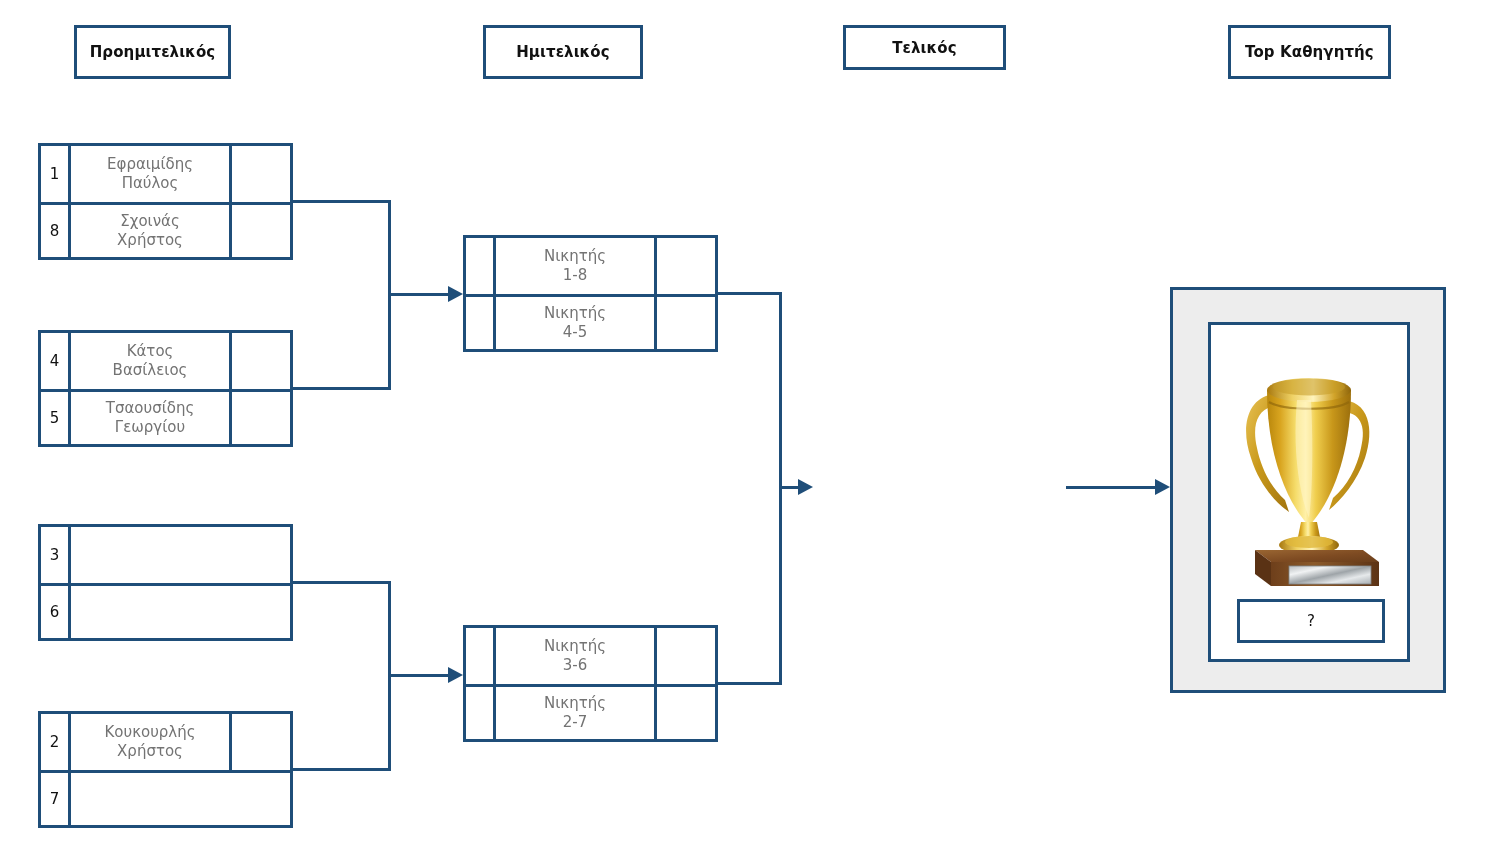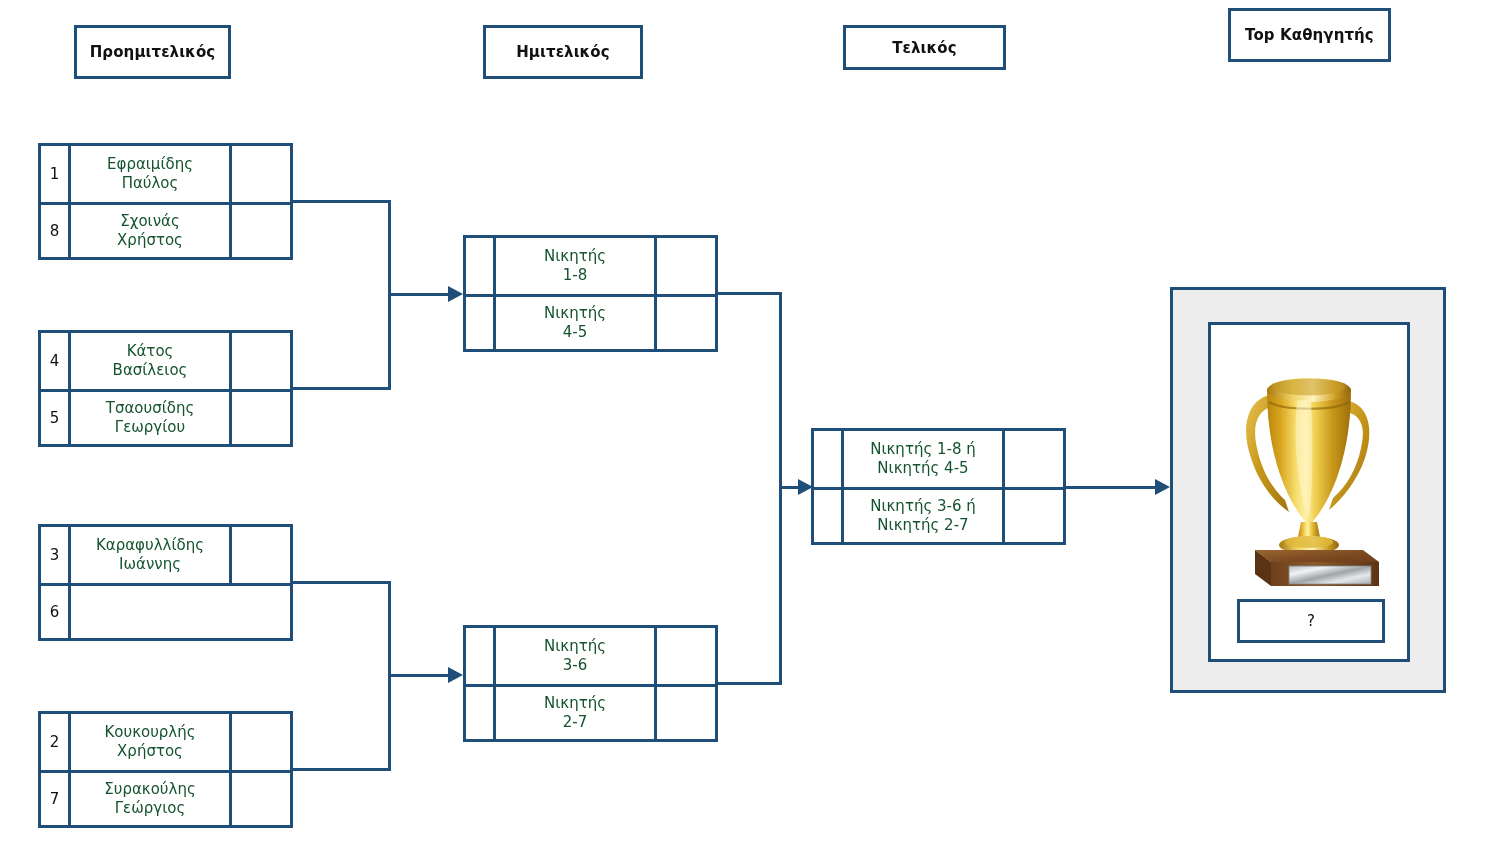--- a/index.html
+++ b/index.html
@@ -66,21 +66,21 @@
   .cell-name {
     box-sizing: border-box;
     flex: 1 1 auto;
     border-right: 3px solid #1F4E79;
     display: flex;
     align-items: center;
     justify-content: center;
     text-align: center;
     font-size: 15px;
     line-height: 1.22;
-    color: #14532d;
+    color: #737373;
     padding: 1px 4px;
     white-space: pre-line;
   }
   .cell-score {
     box-sizing: border-box;
     width: 58px;
     flex: 0 0 58px;
     display: flex;
     align-items: center;
     justify-content: center;
@@ -150,21 +150,21 @@
 
   <div class="round-header" style="left:74px; top:25px; width:157px; height:54px;">
     <span>Προημιτελικός</span>
   </div>
   <div class="round-header" style="left:483px; top:25px; width:160px; height:54px;">
     <span>Ημιτελικός</span>
   </div>
   <div class="round-header" style="left:843px; top:25px; width:163px; height:45px;">
     <span>Τελικός</span>
   </div>
-  <div class="round-header" style="left:1228px; top:8px; width:163px; height:54px;">
+  <div class="round-header" style="left:1228px; top:25px; width:163px; height:54px;">
     <span>Top Καθηγητής</span>
   </div>
 
   <div class="match" style="left:38px; top:143px; width:255px; height:117px;">
     <div class="match-row">
       <div class="cell-seed">1</div>
       <div class="cell-name">Εφραιμίδης
 Παύλος</div>
       <div class="cell-score"></div>
     </div>
@@ -187,41 +187,37 @@
       <div class="cell-seed">5</div>
       <div class="cell-name">Τσαουσίδης
 Γεωργίου</div>
       <div class="cell-score"></div>
     </div>
   </div>
 
   <div class="match" style="left:38px; top:524px; width:255px; height:117px;">
     <div class="match-row">
       <div class="cell-seed">3</div>
-      <div class="cell-name">Καραφυλλίδης
-Ιωάννης</div>
       <div class="cell-score"></div>
     </div>
     <div class="match-row">
       <div class="cell-seed">6</div>
       <div class="cell-score"></div>
     </div>
   </div>
 
   <div class="match" style="left:38px; top:711px; width:255px; height:117px;">
     <div class="match-row">
       <div class="cell-seed">2</div>
       <div class="cell-name">Κουκουρλής
 Χρήστος</div>
       <div class="cell-score"></div>
     </div>
     <div class="match-row">
       <div class="cell-seed">7</div>
-      <div class="cell-name">Συρακούλης
-Γεώργιος</div>
       <div class="cell-score"></div>
     </div>
   </div>
 
   <div class="line-h" style="left:293px; top:200px; width:98px;"></div>
   <div class="line-h" style="left:293px; top:387px; width:98px;"></div>
   <div class="line-v" style="left:388px; top:200px; height:190px;"></div>
   <div class="line-h" style="left:388px; top:293px; width:67px;"></div>
   <div class="arrow-head" style="left:448px; top:286px;"></div>
 
@@ -260,34 +256,20 @@
       <div class="cell-score"></div>
     </div>
   </div>
 
   <div class="line-h" style="left:718px; top:292px; width:64px;"></div>
   <div class="line-h" style="left:718px; top:682px; width:64px;"></div>
   <div class="line-v" style="left:779px; top:292px; height:393px;"></div>
   <div class="line-h" style="left:779px; top:486px; width:26px;"></div>
   <div class="arrow-head" style="left:798px; top:479px;"></div>
 
-  <div class="match" style="left:811px; top:428px; width:255px; height:117px;">
-    <div class="match-row">
-      <div class="cell-seed"></div>
-      <div class="cell-name">Νικητής  1-8 ή
-Νικητής 4-5</div>
-      <div class="cell-score"></div>
-    </div>
-    <div class="match-row">
-      <div class="cell-seed"></div>
-      <div class="cell-name">Νικητής 3-6 ή
-Νικητής 2-7</div>
-      <div class="cell-score"></div>
-    </div>
-  </div>
 
   <div class="line-h" style="left:1066px; top:486px; width:100px;"></div>
   <div class="arrow-head" style="left:1155px; top:479px;"></div>
 
   <div class="trophy-panel" style="left:1170px; top:287px; width:276px; height:406px;">
 
     <div class="trophy-card" style="left:35px; top:32px; width:202px; height:340px;">
 
       <div class="trophy-art">
         <svg width="172" height="248" viewBox="0 0 172 248" aria-hidden="true">

